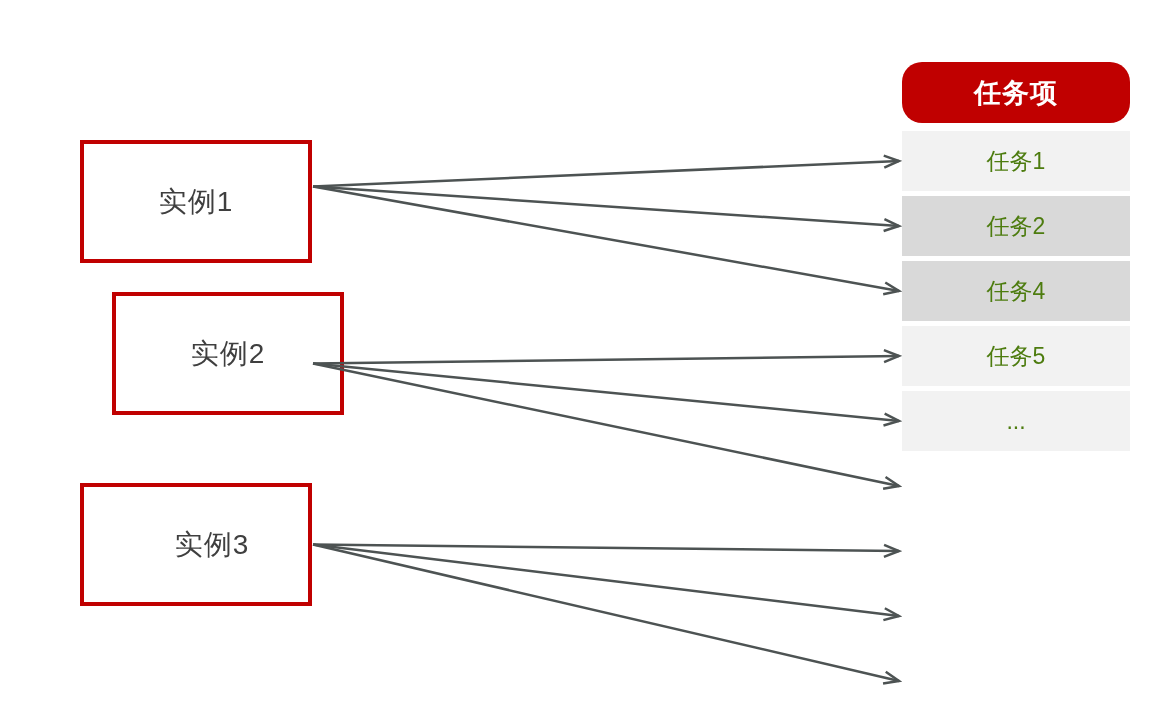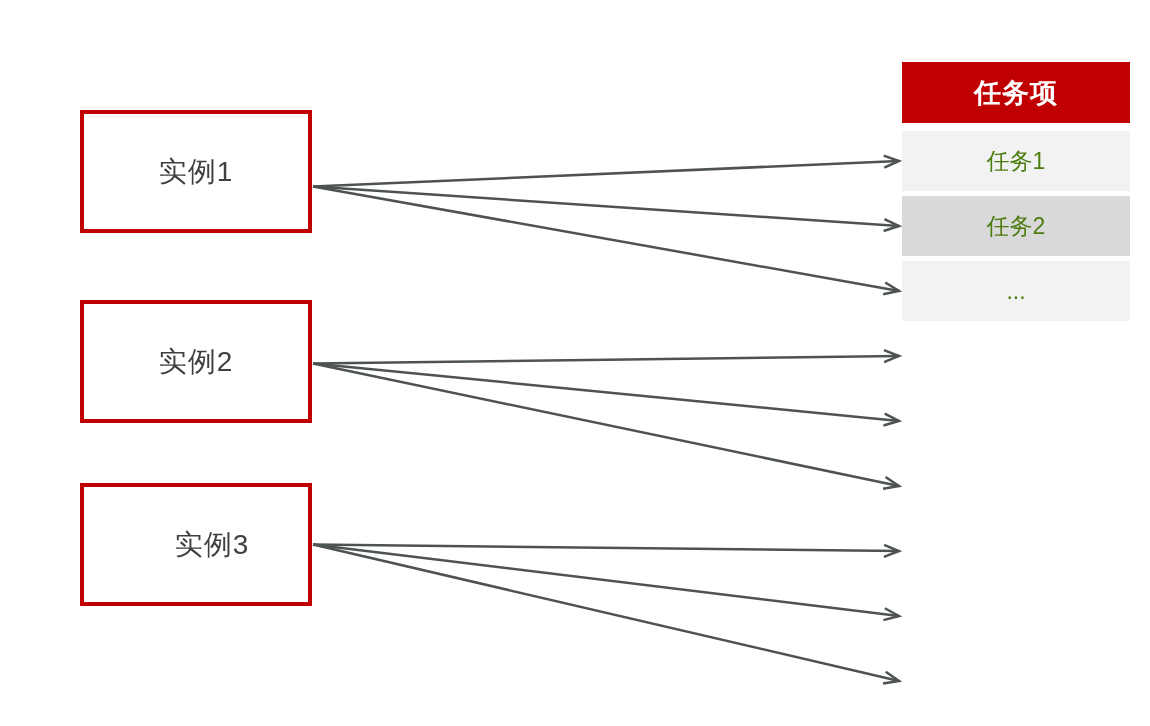--- a/index.html
+++ b/index.html
@@ -39,42 +39,43 @@
     display: flex;
     align-items: center;
     justify-content: center;
     z-index: 1;
   }
   .instance-box .instance-label {
     font-size: 28px;
     color: #3f3f3f;
     letter-spacing: 1px;
   }
-  #instance-box-1 { top: 110px; }
-  #instance-box-2 { top: 300px; }
+  #instance-box-1 { top: 140px; }
+  #instance-box-2 { top: 292px; margin-left: 32px; }
   #instance-box-3 { top: 483px; padding-left: 32px; }
 
   .task-table {
     position: absolute;
     left: 902px;
     top: 62px;
     width: 228px;
     z-index: 1;
   }
   .task-header {
     height: 61px;
     background: #c00000;
     color: #ffffff;
     font-weight: bold;
     font-size: 27px;
     display: flex;
     align-items: center;
     justify-content: center;
     margin-bottom: 8px;
     letter-spacing: 1px;
+    border-radius: 20px;
   }
   .task-row {
     height: 60px;
     margin-bottom: 5px;
     display: flex;
     align-items: center;
     justify-content: center;
     font-size: 23px;
     color: #4d7c0f;
   }
@@ -111,16 +112,18 @@
     <span class="instance-label">实例2</span>
   </div>
   <div class="instance-box" id="instance-box-3">
     <span class="instance-label">实例3</span>
   </div>
 
   <div class="task-table">
     <div class="task-header">任务项</div>
     <div class="task-row light">任务1</div>
     <div class="task-row dark">任务2</div>
+    <div class="task-row dark">任务4</div>
+    <div class="task-row light">任务5</div>
     <div class="task-row light">...</div>
   </div>
 
 </div>
 
 </body></html>

